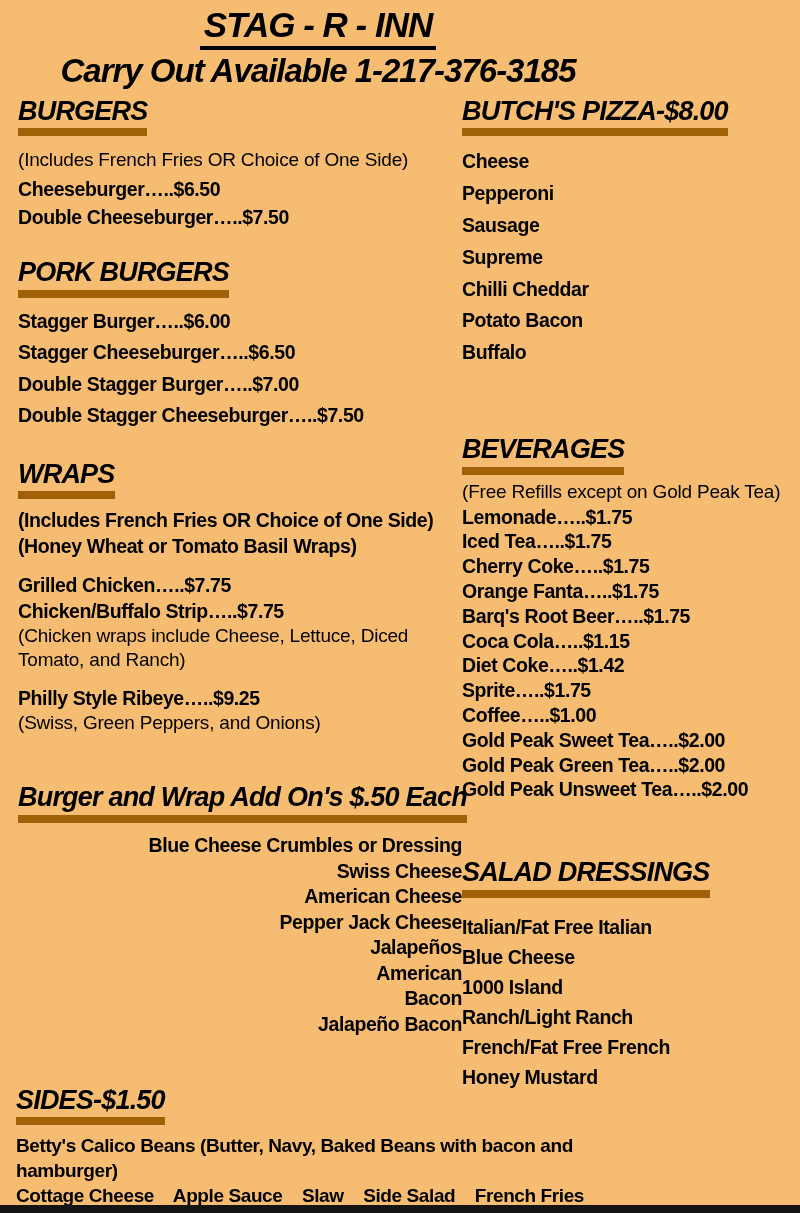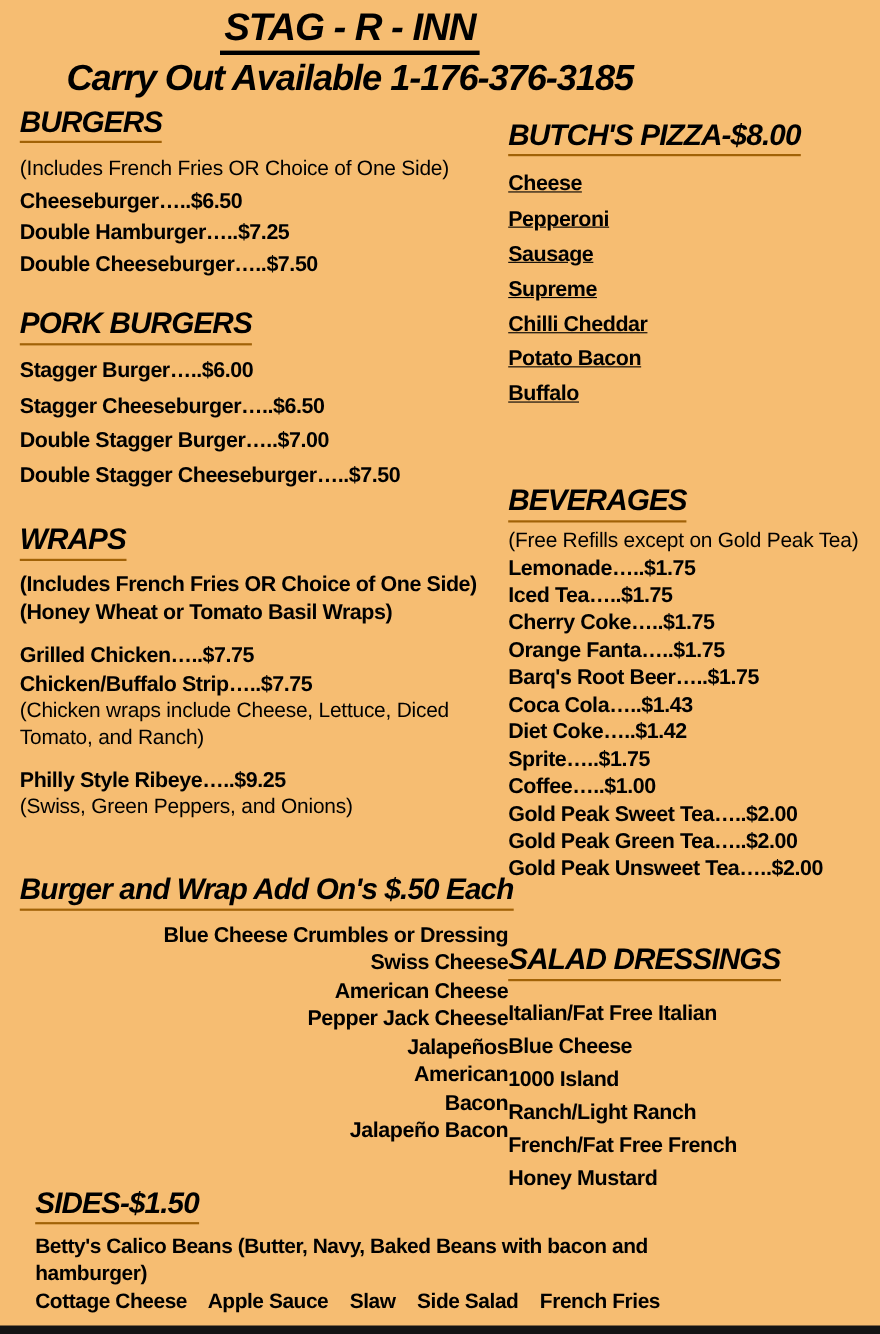--- a/index.html
+++ b/index.html
@@ -35,21 +35,21 @@
   
   .columns { display:flex; padding-left:18px; }
   .col-left  { width:444px; flex:0 0 444px; }
   .col-right { width:338px; flex:0 0 338px; }
 
   
   .heading {
     display:inline-block;
     font-size:27px; font-weight:bold; font-style:italic;
     letter-spacing:-0.8px;
-    border-bottom:2px solid #a16207;
+    border-bottom:8px solid #a16207;
     padding-bottom:2px;
     margin:0;
     line-height:1.1;
     white-space:nowrap;
   }
 
   
   .line {
     letter-spacing:-0.4px;
     white-space:pre-wrap;
@@ -70,64 +70,63 @@
 
   .sec-wraps     { margin-top:28px; }
   .sec-wraps     .heading { margin-bottom:8px; }
   .sec-wraps     .line { line-height:26px; }
   .sec-wraps     .line[data-kind="note"] { line-height:24px; }
 
   .sec-addons    { margin-top:48px;text-align:right; }
   .sec-addons    .heading { margin-bottom:10px; }
   .sec-addons    .line { line-height:25.5px; }
 
-  .sec-pizza     { margin-top:20px;text-decoration:underline; }
+  .sec-pizza     { margin-top:8px; }
   .sec-pizza     .heading { margin-bottom:10px; }
   .sec-pizza     .line { line-height:31.8px; }
 
   .sec-beverages { margin-top:66px; }
   .sec-beverages .heading { margin-bottom:5px; }
   .sec-beverages .line { line-height:24.8px; }
 
   .sec-dressings { margin-top:56px; }
   .sec-dressings .heading { margin-bottom:14px; }
   .sec-dressings .line { line-height:30px; }
 
-  .sec-sides { padding-left:32px; margin-top:-6px; }
+  .sec-sides { padding-left:16px; margin-top:-6px; }
   .sec-sides .heading { margin-bottom:8px; }
   .sec-sides .line { line-height:25px; font-size:19px; }
 
   
   .footer-bar {
     position:absolute; left:0; bottom:0;
     width:800px; height:8px;
     background:#141414;
   }
 </style>
 </head>
 <body>
 
 <div class="page">
 
   <header>
     <h1 class="title">STAG - R - INN</h1>
-    <div class="subtitle">Carry Out Available 1-176-376-3185</div>
+    <div class="subtitle">Carry Out Available 1-217-376-3185</div>
   </header>
 
   <div class="columns">
 
     <div class="col-left">
 
       <section class="sec-burgers">
         <h3 class="heading">BURGERS</h3>
         <div class="lines">
 
         <div class="line" data-kind="note">(Includes French Fries OR Choice of One Side)</div>
             <div class="line" data-kind="item">Cheeseburger…..$6.50</div>
-            <div class="line" data-kind="item">Double Hamburger…..$7.25</div>
             <div class="line" data-kind="item">Double Cheeseburger…..$7.50</div>
           </div>
       </section>
 
       <section class="sec-pork">
         <h3 class="heading">PORK BURGERS</h3>
         <div class="lines">
 
         <div class="line" data-kind="item">Stagger Burger…..$6.00</div>
             <div class="line" data-kind="item">Stagger Cheeseburger…..$6.50</div>
@@ -188,21 +187,21 @@
       <section class="sec-beverages">
         <h3 class="heading">BEVERAGES</h3>
         <div class="lines">
 
         <div class="line" data-kind="note">(Free Refills except on Gold Peak Tea)</div>
             <div class="line" data-kind="item">Lemonade…..$1.75</div>
             <div class="line" data-kind="item">Iced Tea…..$1.75</div>
             <div class="line" data-kind="item">Cherry Coke…..$1.75</div>
             <div class="line" data-kind="item">Orange Fanta…..$1.75</div>
             <div class="line" data-kind="item">Barq's Root Beer…..$1.75</div>
-            <div class="line" data-kind="item">Coca Cola…..$1.43</div>
+            <div class="line" data-kind="item">Coca Cola…..$1.15</div>
             <div class="line" data-kind="item">Diet Coke…..$1.42</div>
             <div class="line" data-kind="item">Sprite…..$1.75</div>
             <div class="line" data-kind="item">Coffee…..$1.00</div>
             <div class="line" data-kind="item">Gold Peak Sweet Tea…..$2.00</div>
             <div class="line" data-kind="item">Gold Peak Green Tea…..$2.00</div>
             <div class="line" data-kind="item">Gold Peak Unsweet Tea…..$2.00</div>
           </div>
       </section>
 
       <section class="sec-dressings">

